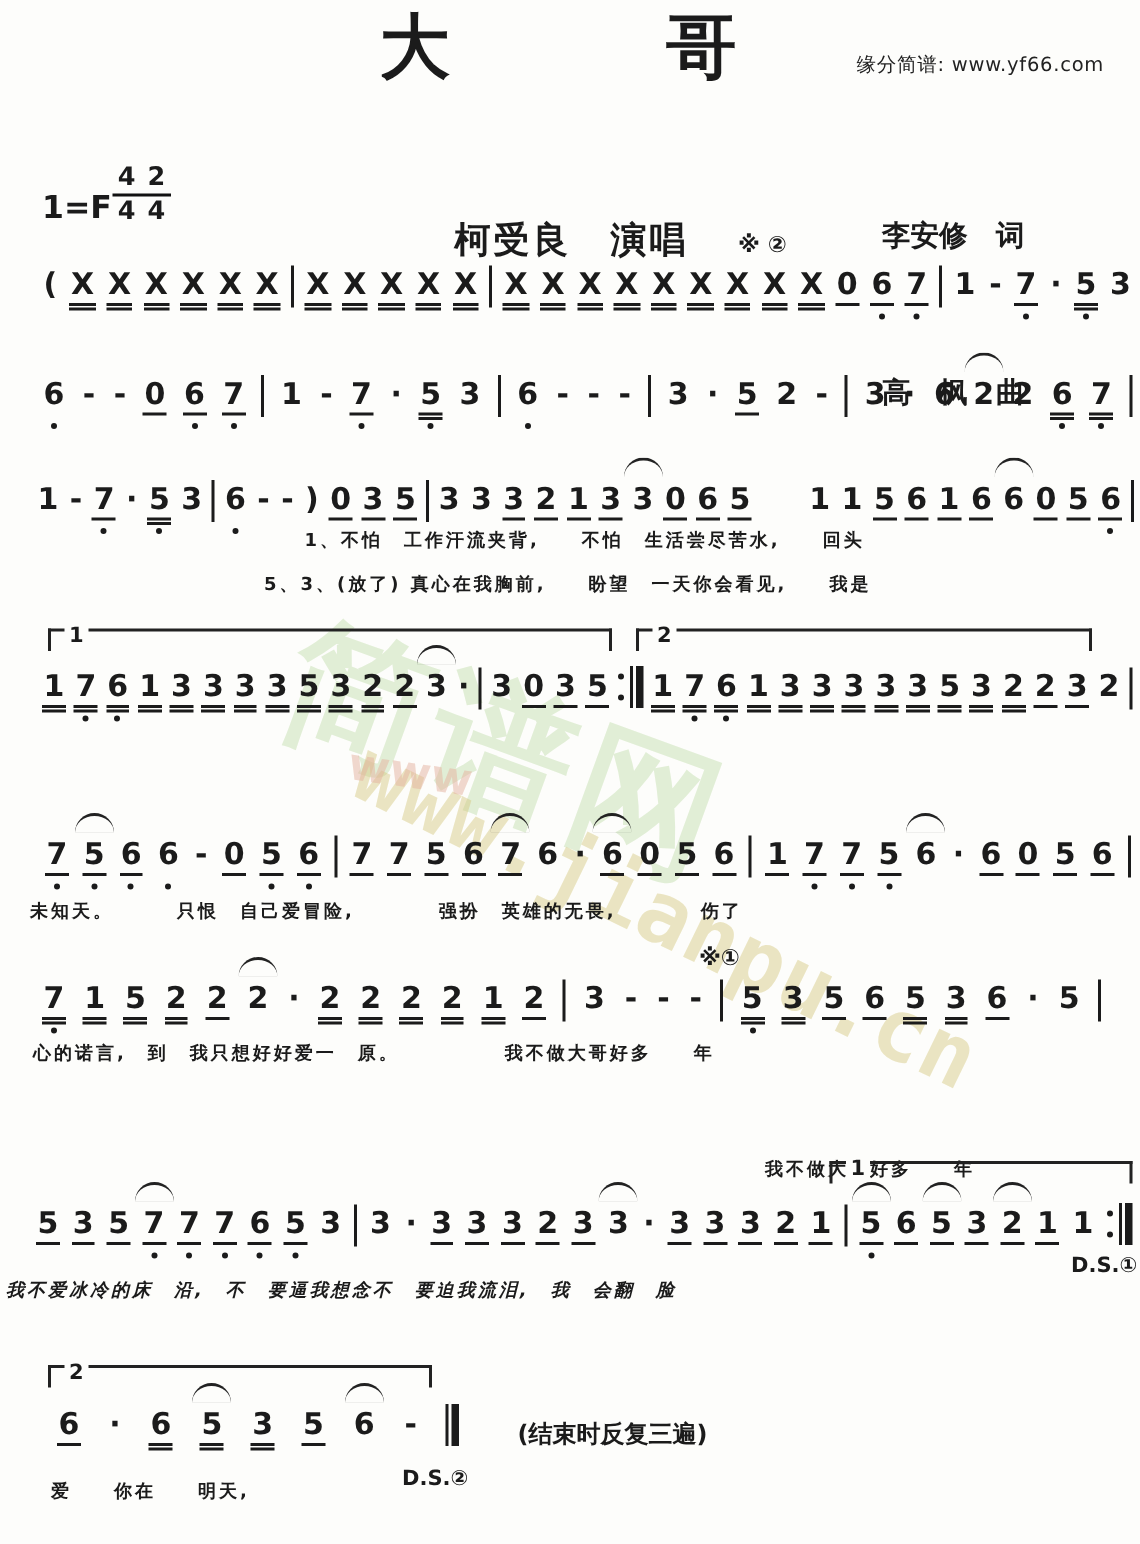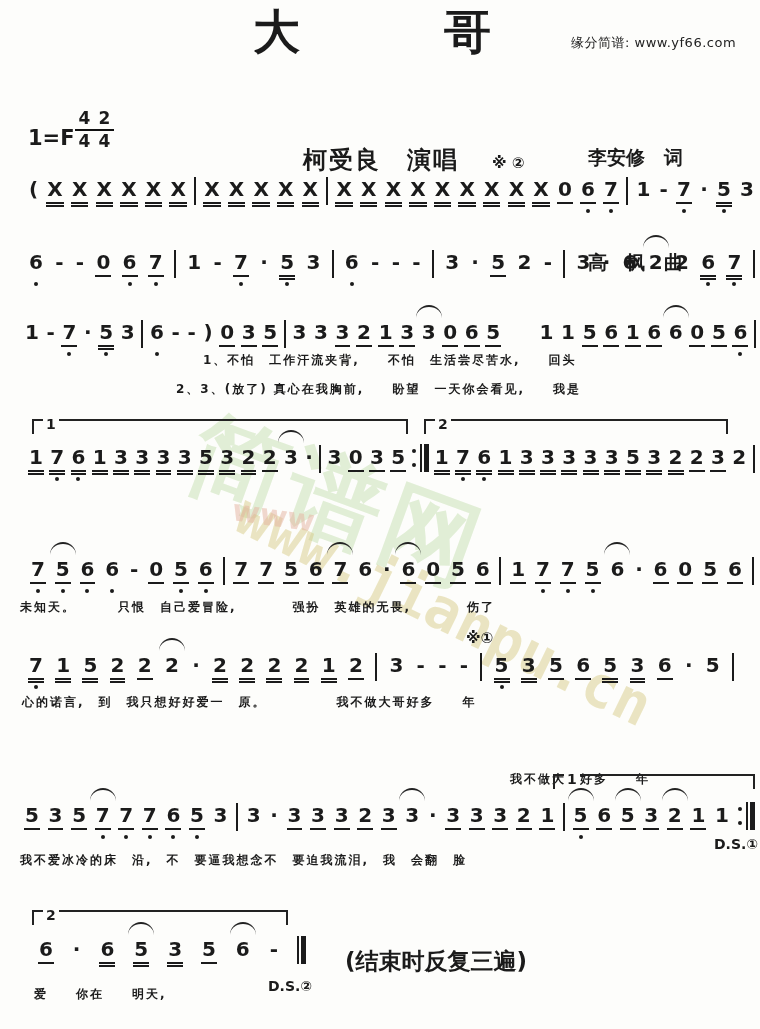--- a/index.html
+++ b/index.html
@@ -193,21 +193,21 @@
       <span class="nt u1">6</span>
       <span class="nt u1">1</span>
       <span class="nt u1">6</span>
       <span class="nt">6<i class="arc"></i></span>
       <span class="nt u1">0</span>
       <span class="nt u1">5</span>
       <span class="nt u1">6<i class="db"></i></span>
       <span class="bar"></span>
     </div>
   <div class="lyr" style="left:203px;top:352px;">1、不怕　工作汗流夹背,　　不怕　生活尝尽苦水,　　回头</div>
-  <div class="lyr" style="left:176px;top:381px;">2、3、(放了) 真心在我胸前,　　盼望　一天你会看见,　　我是</div>
+  <div class="lyr" style="left:176px;top:381px;">5、3、(放了) 真心在我胸前,　　盼望　一天你会看见,　　我是</div>
 
   <div class="volta" style="left:32px;top:419px;width:372px;">
     <span class="vnum">1</span>
   </div>
   <div class="volta" style="left:424px;top:419px;width:300px;">
     <span class="vnum">2</span>
   </div>
   <div class="notes" style="left:28px;top:444px;width:727px;">
       <span class="nt u2">1</span>
       <span class="nt u2">7<i class="db"></i></span>
@@ -358,36 +358,36 @@
       <span class="nt u1">2<i class="arc"></i></span>
       <span class="nt u1">1</span>
       <span class="nt">1</span>
       <span class="rep">
         <i class="rd"></i>
         <i class="thin"></i>
         <i class="thick"></i>
       </span>
     </div>
   <span class="ds" style="left:686px;top:836px;margin-left:28px;">D.S.①</span>
-  <div class="lyr" style="left:20px;top:852px;">我不爱冰冷的床　沿,　不　要逼我想念不　要迫我流泪,　我　会翻　脸</div>
+  <div class="lyr" style="left:4px;top:852px;font-style:italic;">我不爱冰冷的床　沿,　不　要逼我想念不　要迫我流泪,　我　会翻　脸</div>
 
   <div class="volta" style="left:32px;top:910px;width:252px;">
     <span class="vnum">2</span>
   </div>
   <div class="notes" style="left:38px;top:936px;width:268px;">
       <span class="nt u1">6</span>
       <span class="nt">·</span>
       <span class="nt u2">6</span>
       <span class="nt u2">5<i class="arc"></i></span>
       <span class="nt u2">3</span>
       <span class="nt u1">5</span>
       <span class="nt">6<i class="arc"></i></span>
       <span class="nt">-</span>
       <span class="fin">
         <i class="thin"></i>
         <i class="thick"></i>
       </span>
     </div>
-  <span class="ann" style="left:345px;top:946px;font-size:23px;">(结束时反复三遍)</span>
+  <span class="ann" style="left:345px;top:946px;font-size:16px;">(结束时反复三遍)</span>
   <div class="lyr" style="left:34px;top:986px;">爱　　你在　　明天,</div>
   <span class="ds" style="left:268px;top:978px;">D.S.②</span>
 
 </div>
 
 </body></html>

